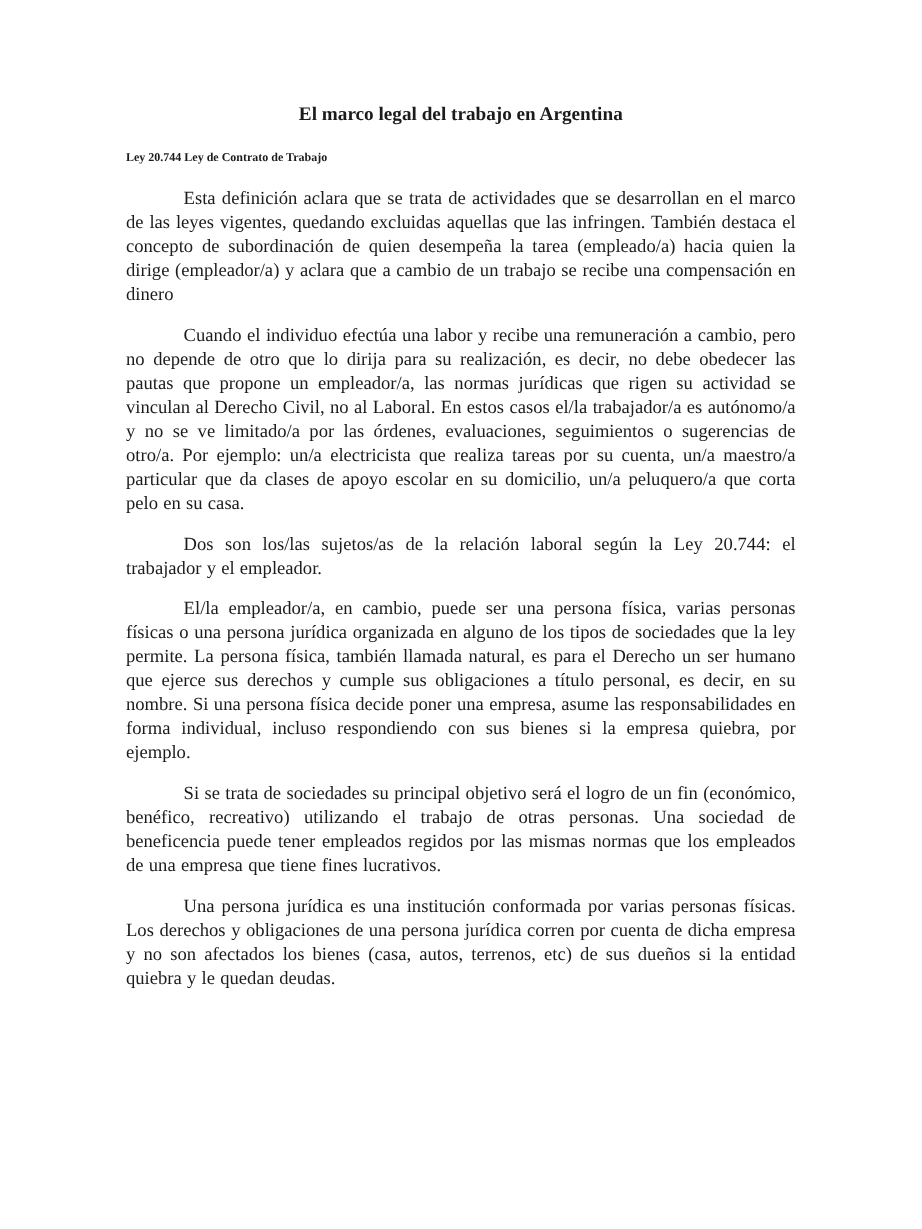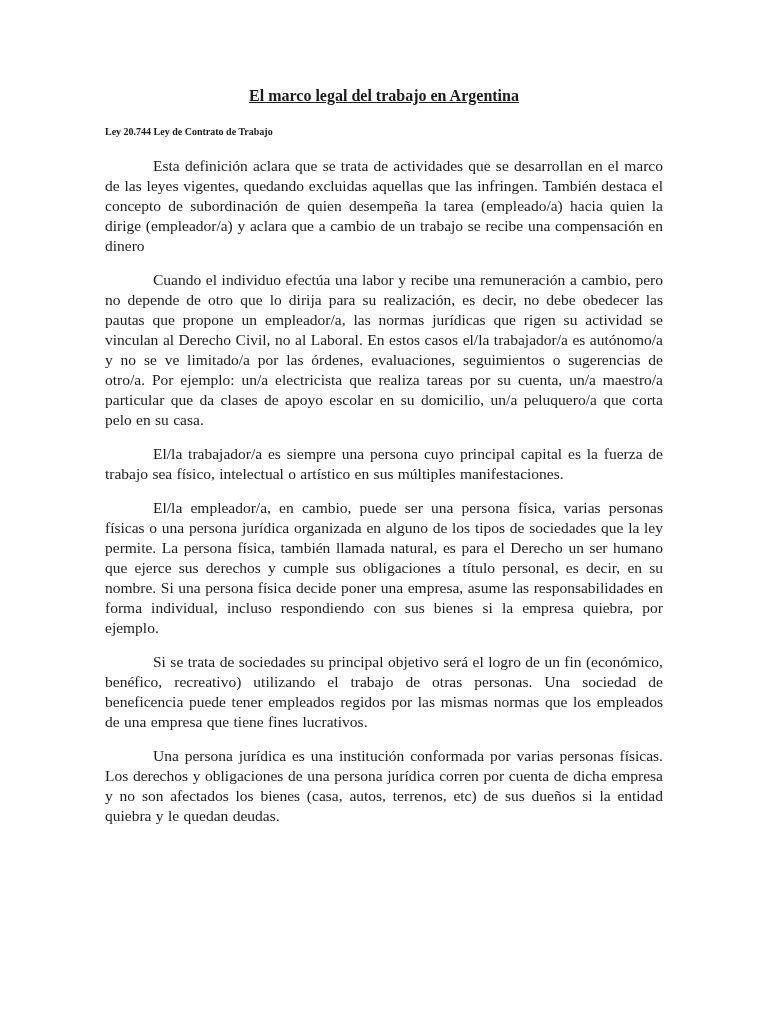--- a/index.html
+++ b/index.html
@@ -22,21 +22,20 @@
     background: #ffffff;
   }
   .doc-title {
     text-align: center;
     font-weight: bold;
     font-size: 16px;
     line-height: 20px;
     margin: 0 0 16px 0;
   }
   .doc-title span {
-    text-decoration: underline;
   }
   .section-heading {
     font-weight: bold;
     font-size: 10px;
     line-height: 20px;
     margin: 16px 0 14px 0;
   }
   .section-heading.first {
     margin-top: 0;
   }
@@ -57,22 +56,22 @@
   <h1 class="doc-title"><span>El marco legal del trabajo en Argentina</span></h1>
 
   <h2 class="section-heading first">Ley 20.744 Ley de Contrato de Trabajo</h2>
 
 
   <p class="para">Esta definición aclara que se trata de actividades que se desarrollan en el marco de las leyes vigentes, quedando excluidas aquellas que las infringen. También destaca el concepto de subordinación de quien desempeña la tarea (empleado/a) hacia quien la dirige (empleador/a) y aclara que a cambio de un trabajo se recibe una compensación en dinero</p>
 
   <p class="para">Cuando el individuo efectúa una labor y recibe una remuneración a cambio, pero no depende de otro que lo dirija para su realización, es decir, no debe obedecer las pautas que propone un empleador/a, las normas jurídicas que rigen su actividad se vinculan al Derecho Civil, no al Laboral. En estos casos el/la trabajador/a es autónomo/a y no se ve limitado/a por las órdenes, evaluaciones, seguimientos o sugerencias de otro/a. Por ejemplo: un/a electricista que realiza tareas por su cuenta, un/a maestro/a particular que da clases de apoyo escolar en su domicilio, un/a peluquero/a que corta pelo en su casa.</p>
 
 
+  <p class="para">Dos son los/las sujetos/as de la relación laboral según la Ley 20.744: el trabajador y el empleador.</p>
 
-  <p class="para">El/la trabajador/a es siempre una persona cuyo principal capital es la fuerza de trabajo sea físico, intelectual o artístico en sus múltiples manifestaciones.</p>
 
   <p class="para">El/la empleador/a, en cambio, puede ser una persona física, varias personas físicas o una persona jurídica organizada en alguno de los tipos de sociedades que la ley permite. La persona física, también llamada natural, es para el Derecho un ser humano que ejerce sus derechos y cumple sus obligaciones a título personal, es decir, en su nombre. Si una persona física decide poner una empresa, asume las responsabilidades en forma individual, incluso respondiendo con sus bienes si la empresa quiebra, por ejemplo.</p>
 
   <p class="para">Si se trata de sociedades su principal objetivo será el logro de un fin (económico, benéfico, recreativo) utilizando el trabajo de otras personas. Una sociedad de beneficencia puede tener empleados regidos por las mismas normas que los empleados de una empresa que tiene fines lucrativos.</p>
 
   <p class="para">Una persona jurídica es una institución conformada por varias personas físicas. Los derechos y obligaciones de una persona jurídica corren por cuenta de dicha empresa y no son afectados los bienes (casa, autos, terrenos, etc) de sus dueños si la entidad quiebra y le quedan deudas.</p>
 
 </div>
 
 </body></html>

